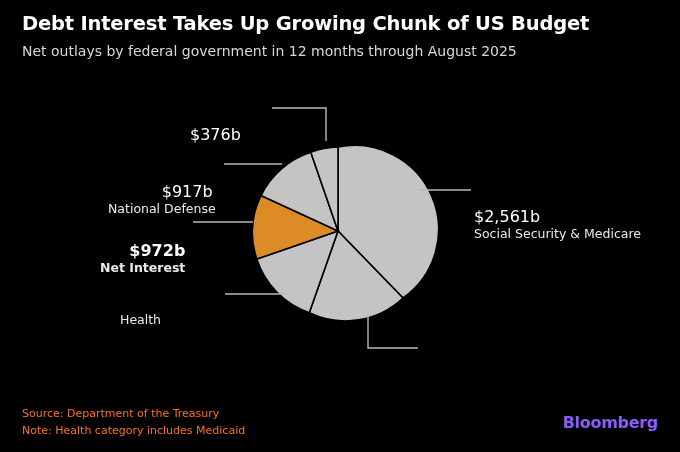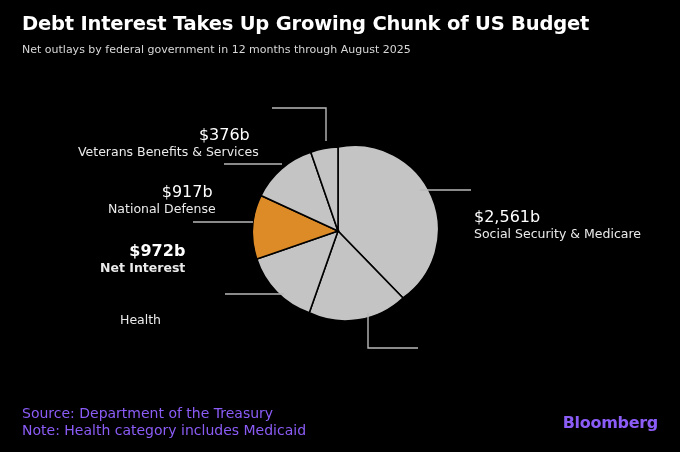--- a/index.html
+++ b/index.html
@@ -9,21 +9,21 @@
     -webkit-font-smoothing:antialiased;
   }
   #chart-root{position:relative;width:680px;height:452px;}
 
   .hdr{position:absolute;left:22px;}
   #page-title{
     top:12px;font-size:19.5px;font-weight:bold;color:#ffffff;
     letter-spacing:-0.2px;white-space:nowrap;
   }
   #page-subtitle{
-    top:43px;font-size:11px;font-weight:400;color:#d8d8d8;
+    top:43px;font-size:14px;font-weight:400;color:#d8d8d8;
     white-space:nowrap;
   }
 
   #pie-svg{position:absolute;left:0;top:0;width:680px;height:452px;}
 
   .lbl{position:absolute;color:#ffffff;white-space:nowrap;margin-top:37px;}
   .lbl .val{font-size:16px;line-height:19px;display:block;}
   .lbl .cat{font-size:12.5px;line-height:16px;display:block;color:#eaeaea;}
   .lbl.lalign{text-align:left;}
 
@@ -39,21 +39,21 @@
   #label-netinterest .val{text-align:right;padding-right:60px;}
   #label-netinterest .cat{text-align:right;padding-right:60px;}
 
   #label-health{left:120px;top:275px;}
   #label-health .val{text-align:right;padding-right:62px;}
   #label-health .cat{text-align:right;padding-right:64px;}
 
   #label-socsec{left:474px;top:170px;}
   #label-other{left:421px;top:328px;}
 
-  .foot{position:absolute;left:22px;color:#8b5cf6;font-size:14px;line-height:17.5px;white-space:nowrap;}
+  .foot{position:absolute;left:22px;color:#f97316;font-size:11px;line-height:17.5px;white-space:nowrap;}
   #source-text{top:405px;}
   #note-text{top:422px;}
   #bloomberg-logo{
     position:absolute;right:22px;top:413px;color:#8b5cf6;
     font-size:16px;font-weight:bold;letter-spacing:-0.3px;
   }
 </style>
 </head>
 <body>
 
@@ -79,21 +79,20 @@
     <polyline points="272,108 326,108 326,141" fill="none" stroke="#b9b9b9" stroke-width="1.4"></polyline>
     <line x1="224" y1="164" x2="282" y2="164" stroke="#b9b9b9" stroke-width="1.4"></line>
     <line x1="193" y1="222" x2="253" y2="222" stroke="#b9b9b9" stroke-width="1.4"></line>
     <line x1="225" y1="294" x2="284" y2="294" stroke="#b9b9b9" stroke-width="1.4"></line>
     <line x1="420" y1="190" x2="471" y2="190" stroke="#b9b9b9" stroke-width="1.4"></line>
     <polyline points="368,313 368,348 418,348" fill="none" stroke="#b9b9b9" stroke-width="1.4"></polyline>
   </svg>
 
   <div class="lbl" id="label-veterans">
     <span class="val">$376b</span>
-    <span class="cat">Veterans Benefits &amp; Services</span>
   </div>
 
   <div class="lbl" id="label-defense">
     <span class="val">$917b</span>
     <span class="cat">National Defense</span>
   </div>
 
   <div class="lbl" id="label-netinterest">
     <span class="val">$972b</span>
     <span class="cat">Net Interest</span>

